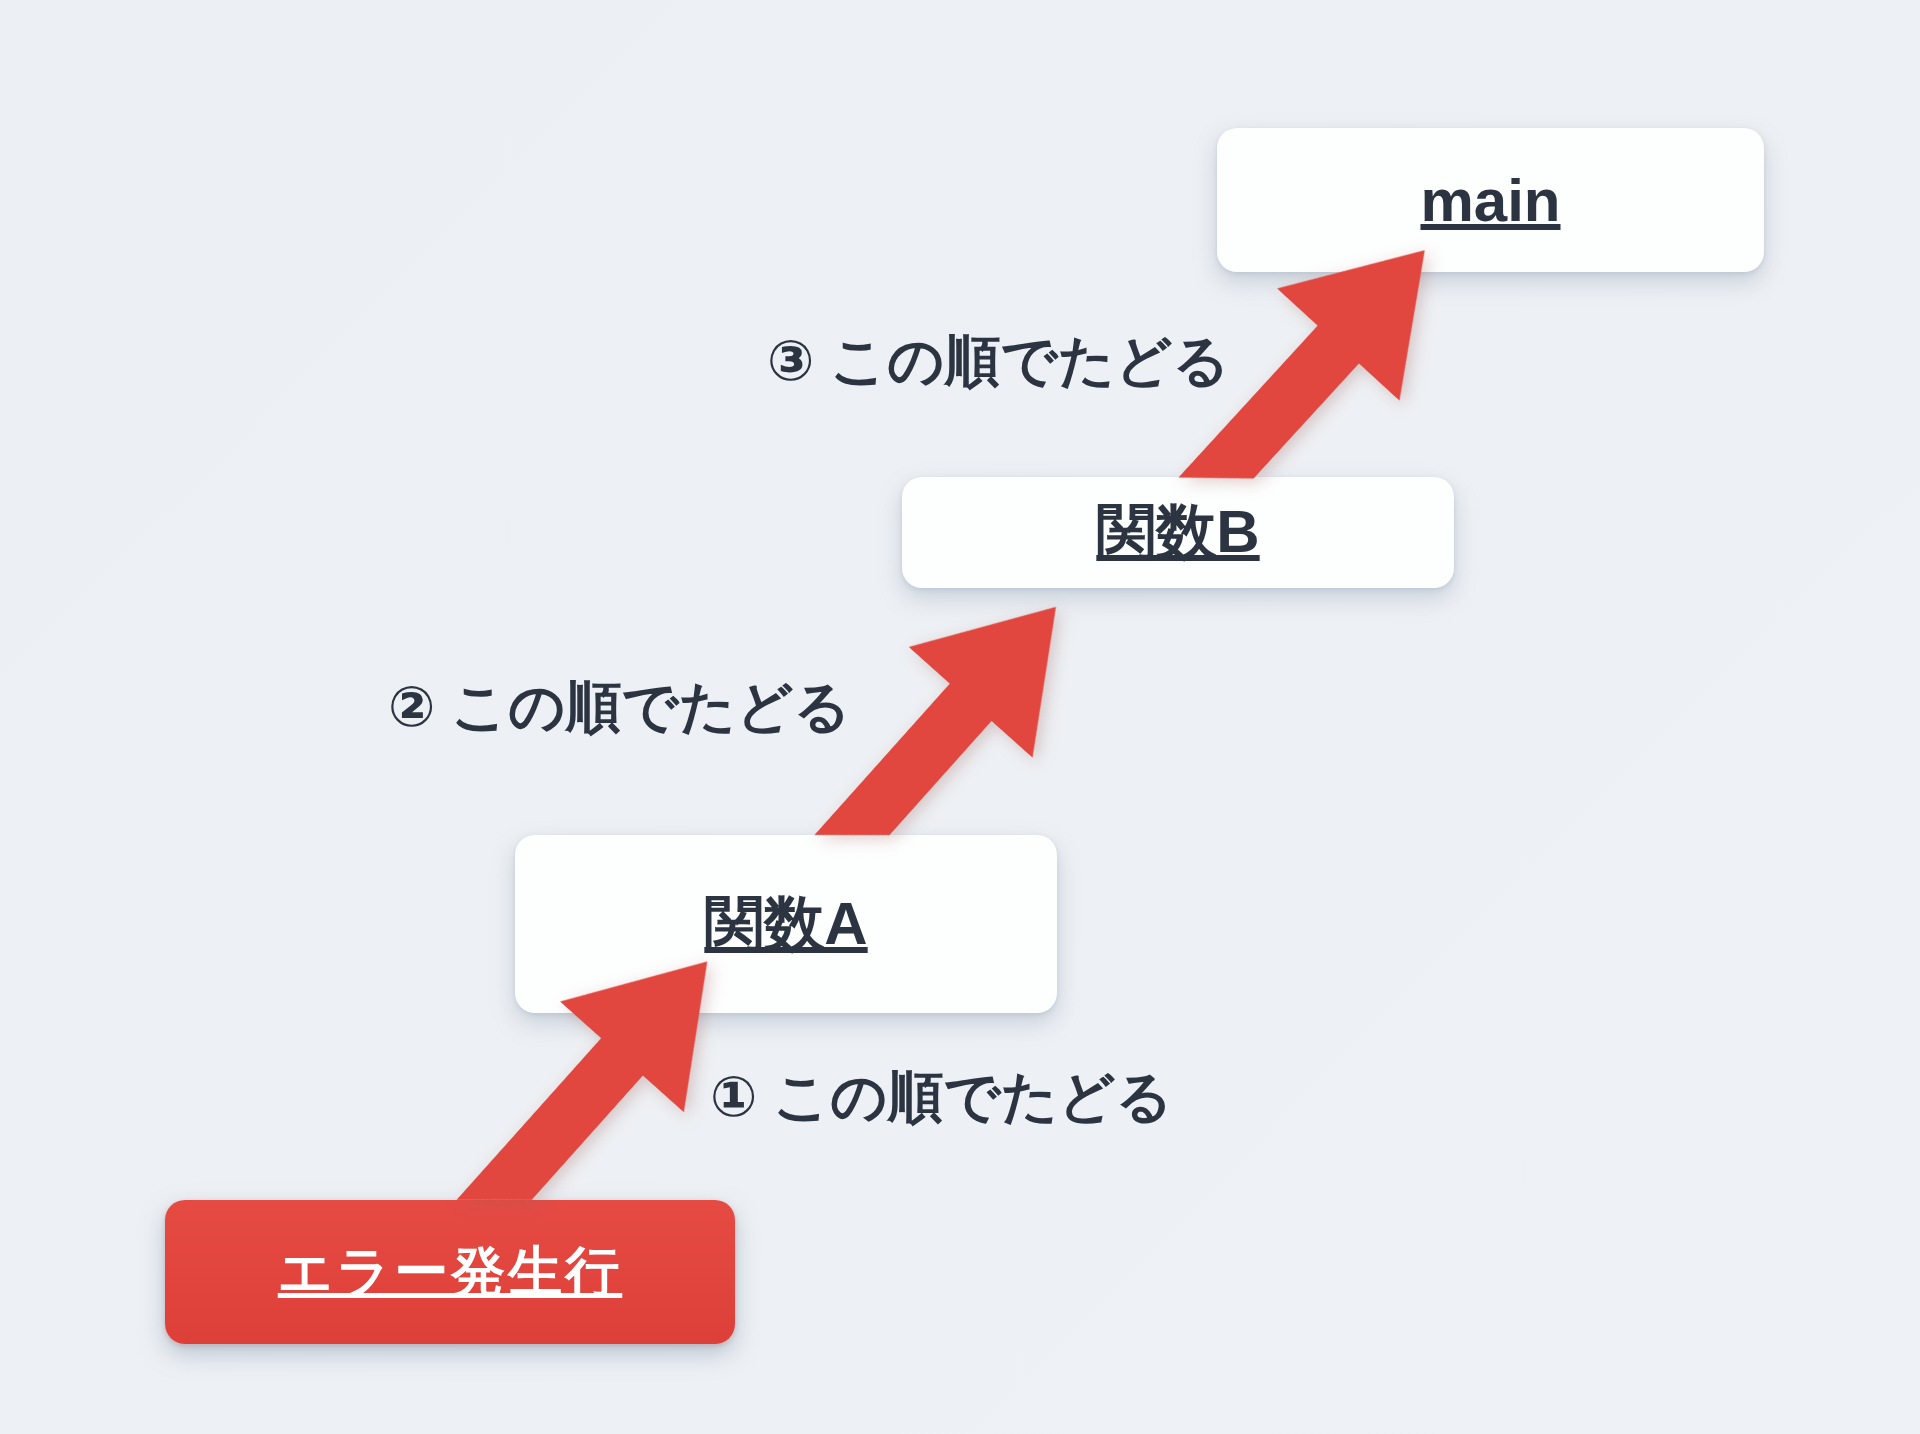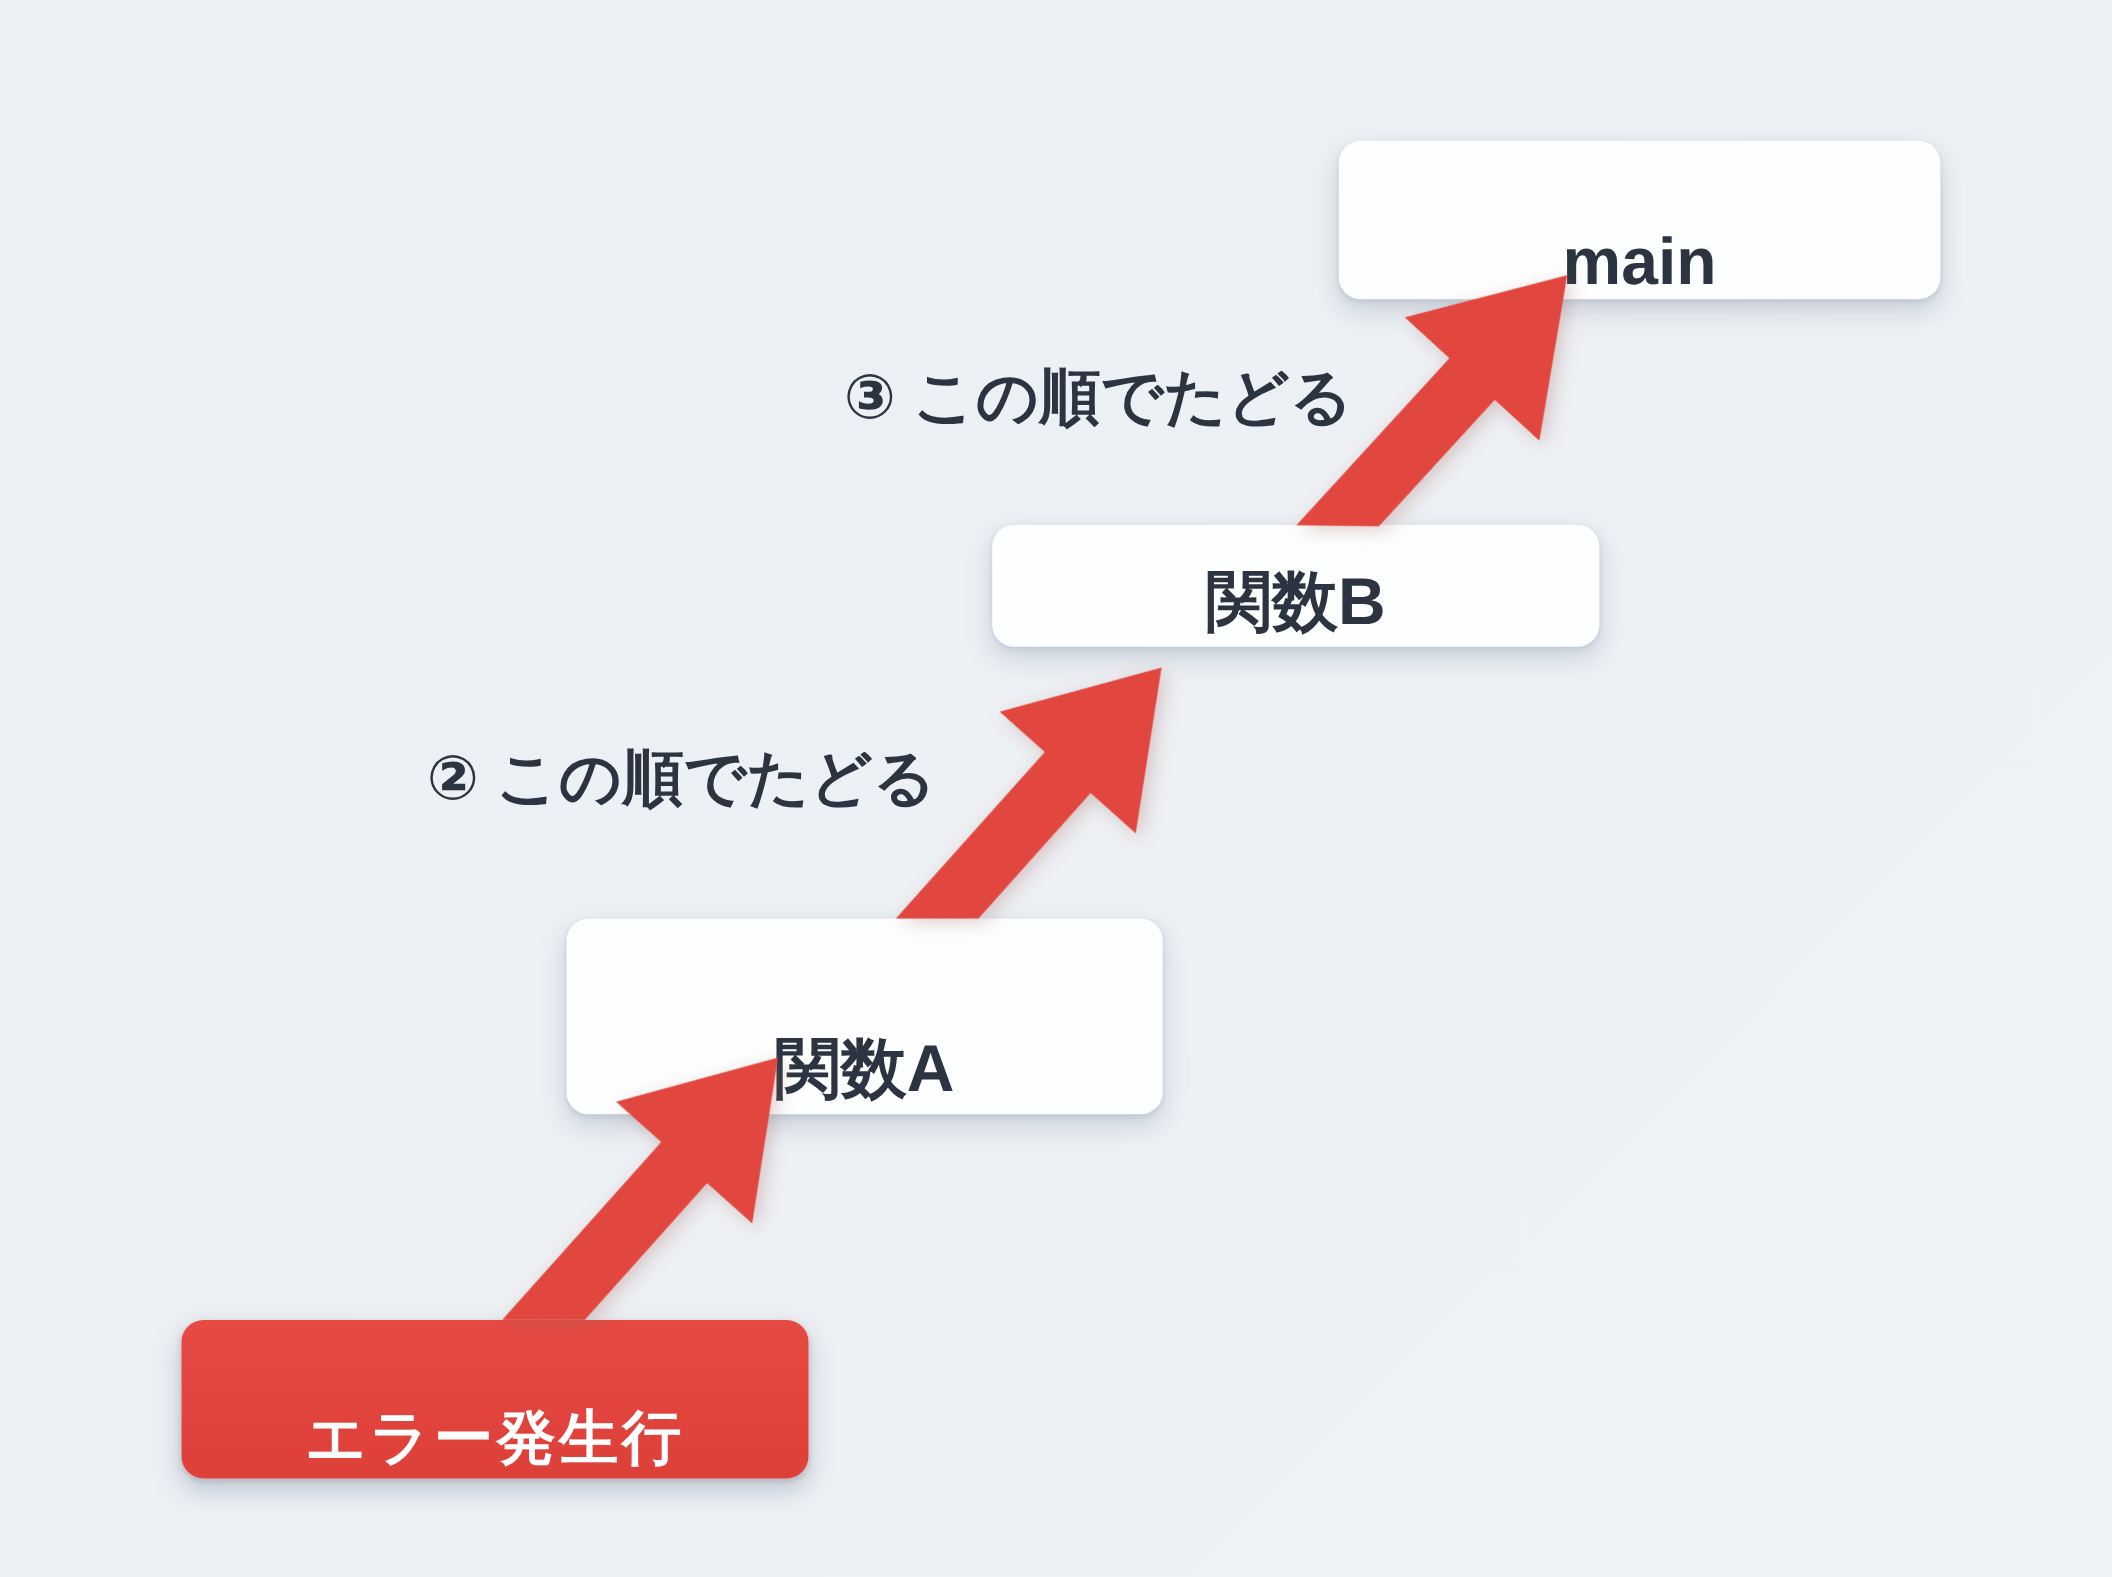--- a/index.html
+++ b/index.html
@@ -11,26 +11,27 @@
     position: relative;
     width: 1920px;
     height: 1434px;
     overflow: hidden;
     background: linear-gradient(135deg, #eceff3 0%, #edf0f4 55%, #eef1f5 100%);
     font-family: "Liberation Sans", "DejaVu Sans", sans-serif;
   }
   .node {
     position: absolute;
     display: flex;
-    align-items: flex-end;
+    align-items: center;
     justify-content: center;
     border-radius: 20px;
     font-weight: bold;
     z-index: 1;
     box-sizing: border-box;
+    text-decoration: underline;
   }
   .node-white {
     background: #fdfefe;
     color: #2b3440;
     font-size: 60px;
     box-shadow: 0 10px 22px rgba(148, 162, 180, 0.40), 0 2px 5px rgba(148, 162, 180, 0.28);
   }
   .node-red {
     background: linear-gradient(180deg, #e54a43 0%, #dd4039 100%);
     color: #ffffff;
@@ -82,20 +83,21 @@
   </div>
 
   <div class="node node-white" id="node-func-b">
     <span>関数B</span>
   </div>
 
   <div class="node node-white" id="node-main">
     <span>main</span>
   </div>
 
+  <div class="step-label" id="step-1">① この順でたどる</div>
   <div class="step-label" id="step-2">② この順でたどる</div>
   <div class="step-label" id="step-3">③ この順でたどる</div>
 
   <svg class="arrow-layer" width="1920" height="1434" viewBox="0 0 1920 1434">
     <g transform="translate(494,1200) rotate(-48.2)">
       <polygon points="-25,-28 192,-28 192,-83 320,0 192,83 192,28 25,28"></polygon>
     </g>
     <g transform="translate(852,835) rotate(-48.2)">
       <polygon points="-25,-28 178,-28 178,-83 306,0 178,83 178,28 25,28"></polygon>
     </g>

